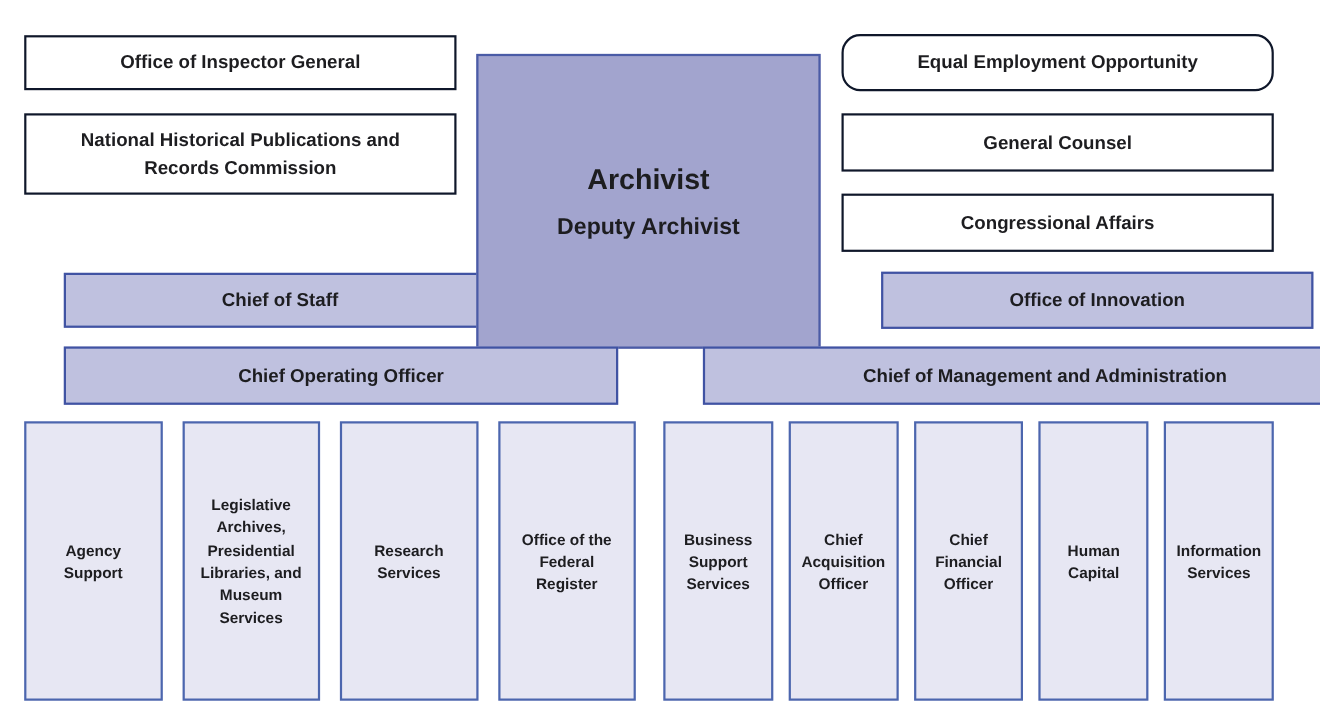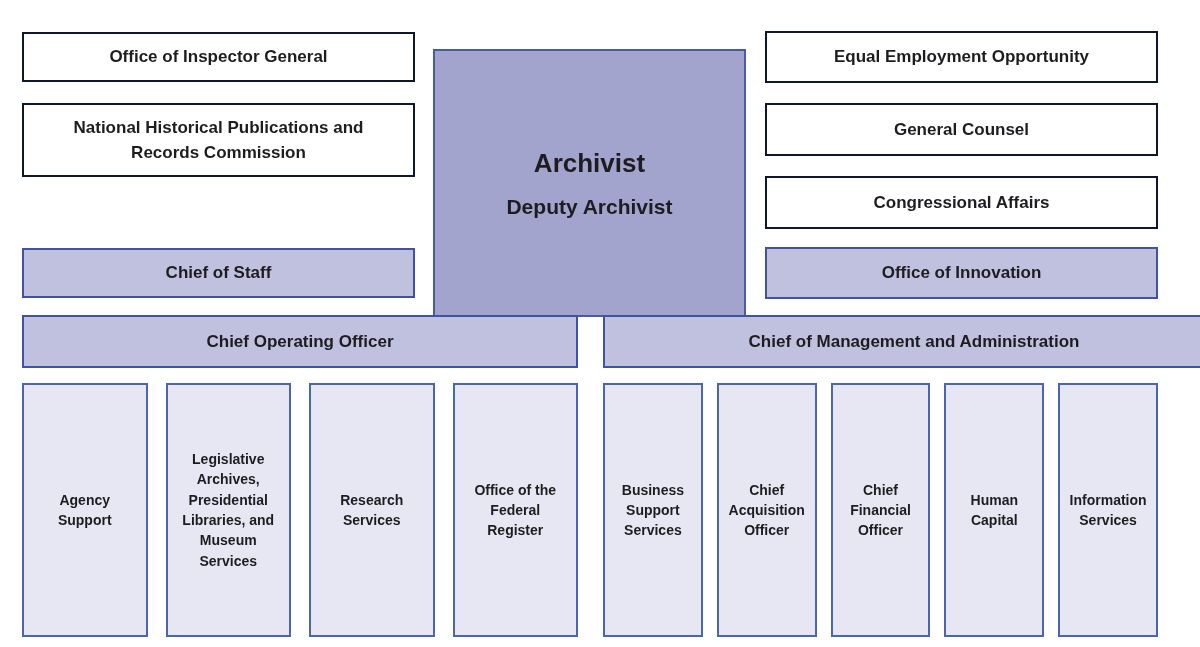--- a/index.html
+++ b/index.html
@@ -26,20 +26,21 @@
   .white {
     background: #ffffff;
     border: 2px solid #0f172a;
     font-size: 17px;
   }
   
   .mid {
     background: #bfc1df;
     border: 2px solid #4053a3;
     font-size: 17px;
+    margin-left: 36px;
   }
   
   .pale {
     background: #e7e7f3;
     border: 2px solid #4c66ae;
     font-size: 14px;
     line-height: 1.45;
     padding: 0 8px;
   }
   
@@ -51,25 +52,25 @@
   }
   .main .title { font-size: 26px; font-weight: 700; }
   .main .subtitle { font-size: 21px; font-weight: 700; }
 
   
   #box-oig        { left: 22px;  top: 32px;  width: 393px; height: 50px; }
   #box-nhprc      { left: 22px;  top: 103px; width: 393px; height: 74px; }
   #box-nhprc span { max-width: 300px; line-height: 1.5; }
   #box-cos        { left: 22px;  top: 248px; width: 393px; height: 50px; }
   #box-archivist  { left: 433px; top: 30px;  width: 313px; height: 268px; margin-top: 19px; }
-  #box-eeo        { left: 765px; top: 31px;  width: 393px; height: 52px; }
+  #box-eeo        { left: 765px; top: 31px;  width: 393px; height: 52px; border-radius: 17px; }
   #box-gc         { left: 765px; top: 103px; width: 393px; height: 53px; }
   #box-ca         { left: 765px; top: 176px; width: 393px; height: 53px; }
   #box-ooi        { left: 765px; top: 247px; width: 393px; height: 52px; }
-  #box-coo        { left: 22px;  top: 315px; width: 556px; height: 53px; }
+  #box-coo        { left: 22px;  top: 315px; width: 504px; height: 53px; }
   #box-cma        { left: 603px; top: 315px; width: 622px; height: 53px; }
 
   .group {
     position: absolute;
     top: 383px;
     height: 254px;
     display: flex;
   }
   #group-coo { left: 22px;  width: 556px; gap: 18px; }
   #group-cma { left: 603px; width: 555px; gap: 14px; }

